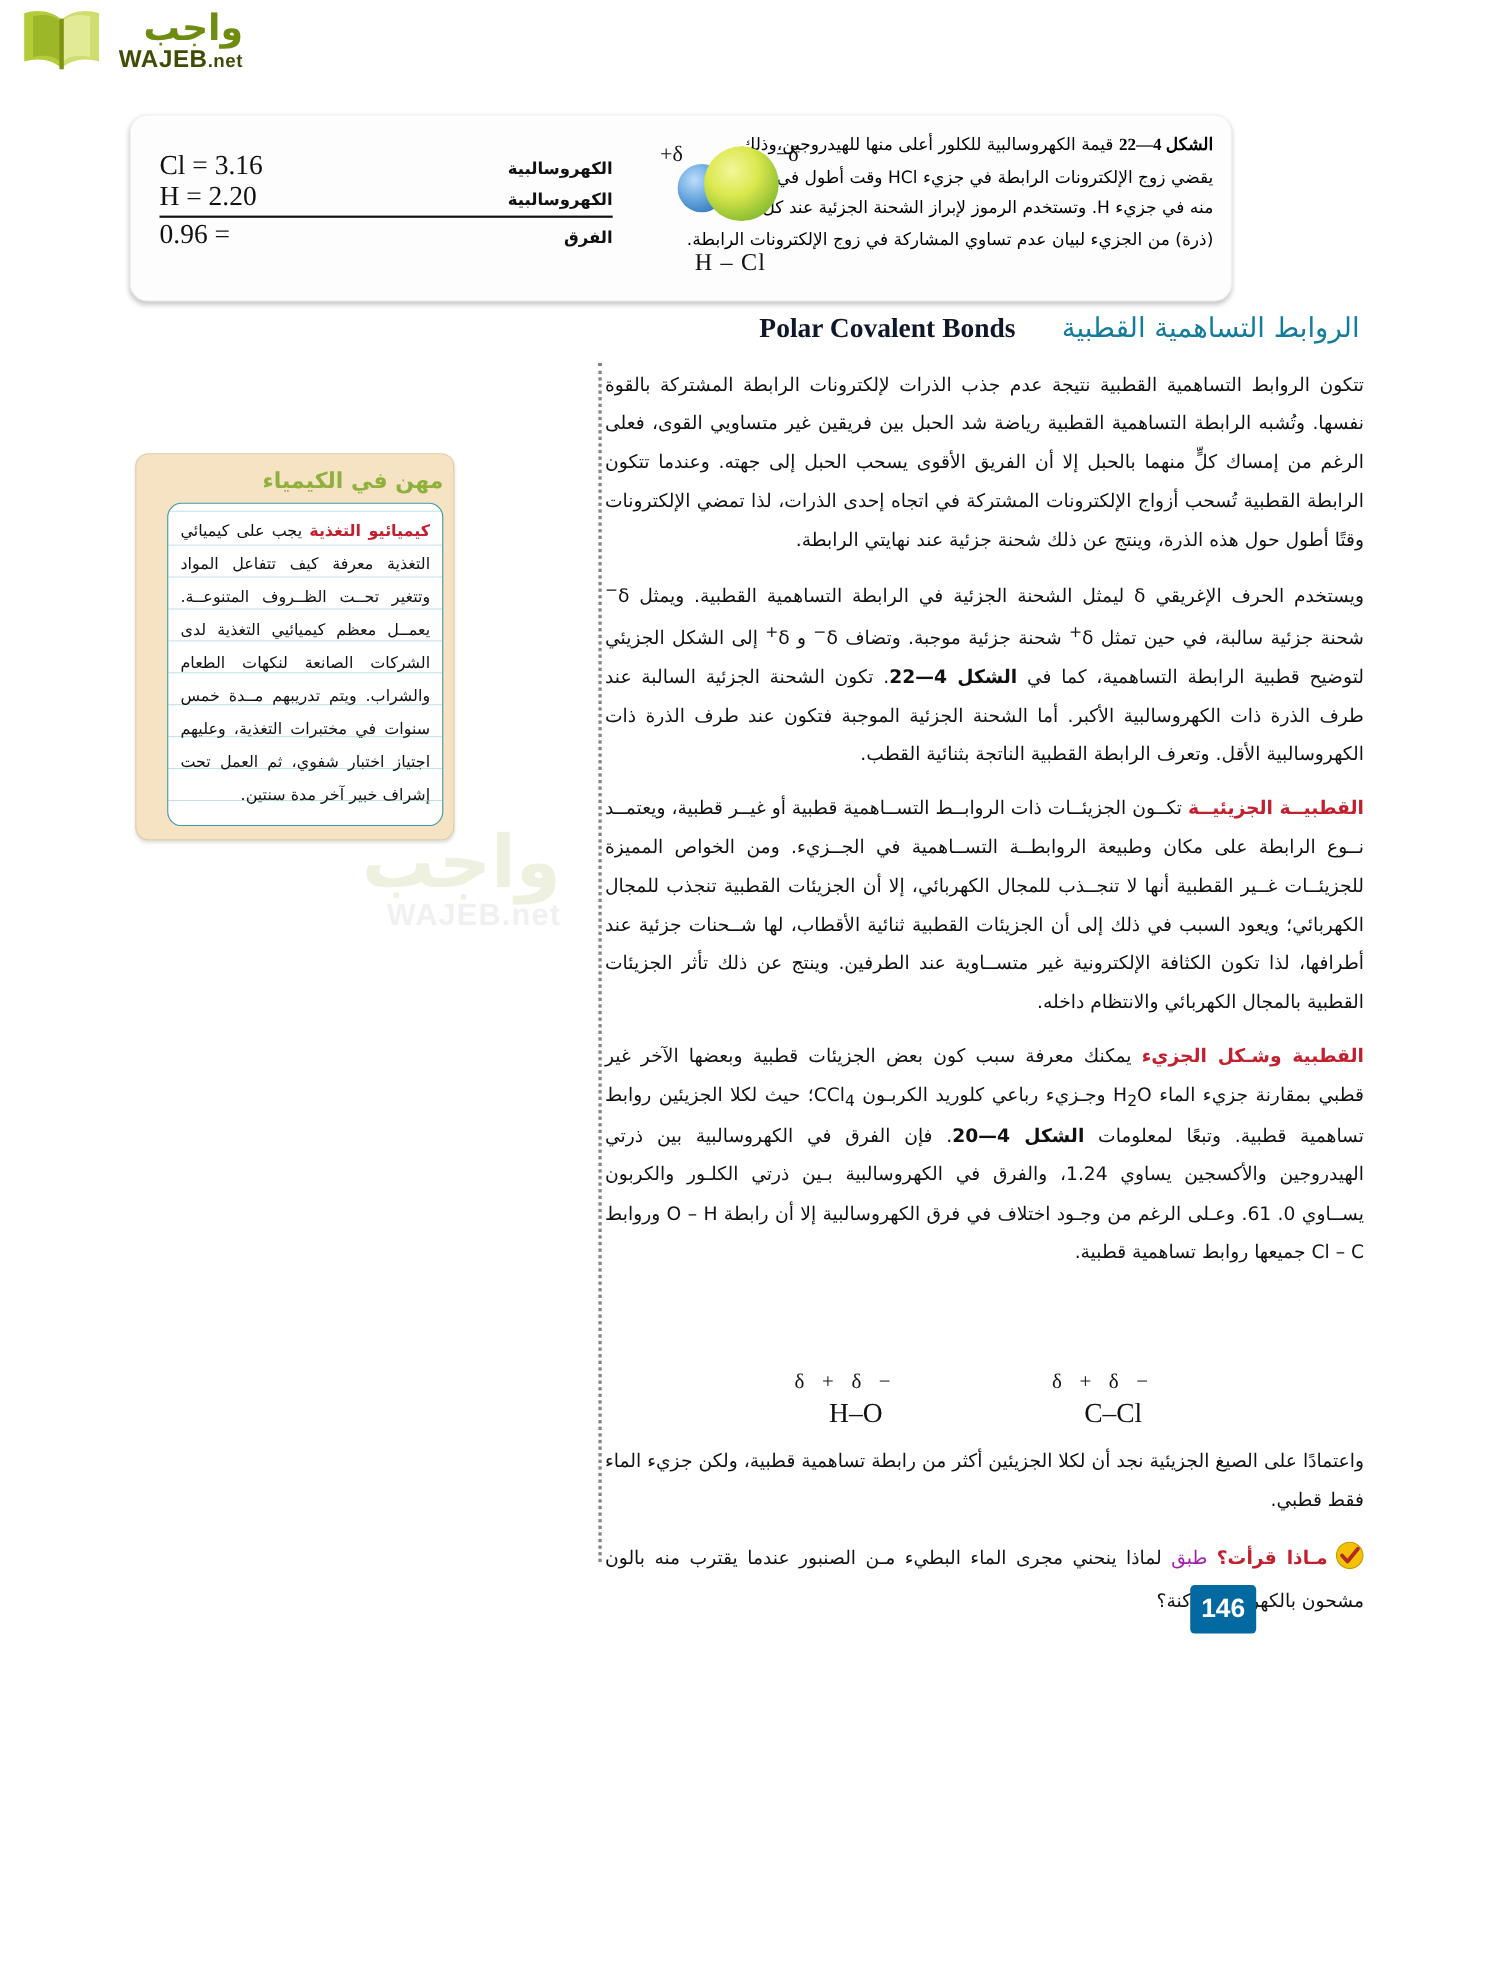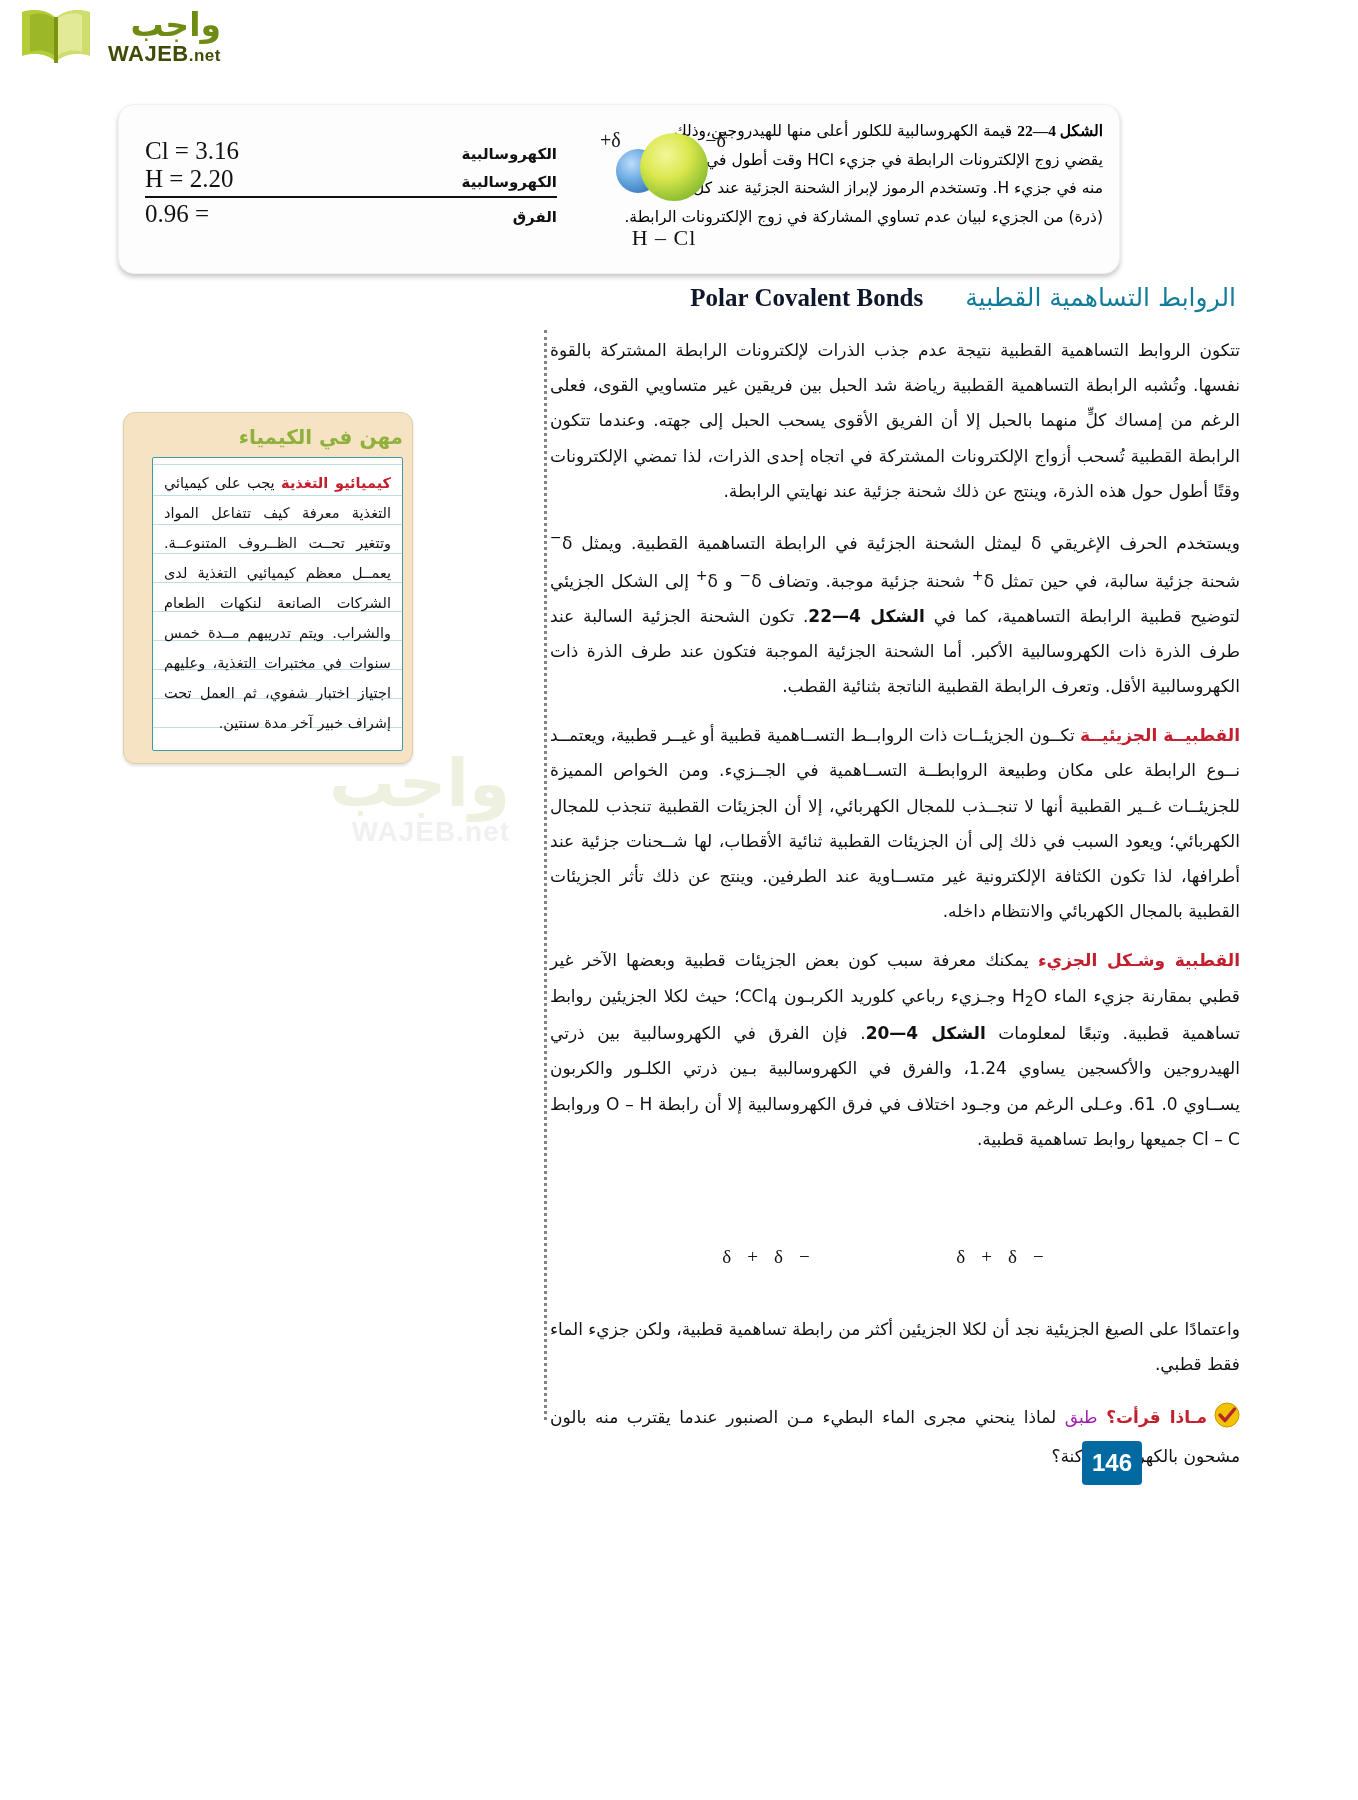--- a/index.html
+++ b/index.html
@@ -101,21 +101,21 @@
     border-radius:12px 12px 12px 12px;
     box-shadow:0 2px 3px rgba(0,0,0,.12);
     padding:8px 9px 12px 9px;
     box-sizing:border-box;
   }
   .career-title{
     font-family:"DejaVu Sans",sans-serif;font-weight:bold;font-size:20px;
     color:#8fb13c;text-align:right;direction:rtl;padding:4px 0 8px 0;
   }
   .career-body{
-    background:#ffffff;border:1px solid #3f9ba4;border-radius:2px;
+    background:#ffffff;border:1px solid #3f9ba4;border-radius:13px;
     padding:10px 11px 12px 11px;
     font-family:"DejaVu Sans",sans-serif;font-size:14.5px;line-height:2.07;
     direction:rtl;text-align:justify;text-align-last:right;color:#111;
     background-image:repeating-linear-gradient(to bottom,transparent 0px,transparent 28px,#bfe0e3 28px,#bfe0e3 29px);
     background-position:0 9px;
     margin-left:19px;
   }
   .career-term{color:#c2202e;font-weight:bold;}
 
   
@@ -224,20 +224,28 @@
   </div>
 
   <div class="formula-row" style="top:1246px;">
     <span class="f-pair">
       <span class="f-delta"><span>δ+</span><span>δ−</span></span>
     </span>
     <span class="f-pair">
       <span class="f-delta"><span>δ+</span><span>δ−</span></span>
     </span>
   </div>
+  <div class="formula-row" style="top:1272px;">
+    <span class="f-pair">
+      <span class="f-bond">H–O</span>
+    </span>
+    <span class="f-pair">
+      <span class="f-bond">C–Cl</span>
+    </span>
+  </div>
 
   <div class="body-col" style="top:1312px;">
     <p>واعتمادًا على الصيغ الجزيئية نجد أن لكلا الجزيئين أكثر من رابطة تساهمية قطبية، ولكن جزيء الماء فقط قطبي.</p>
   </div>
 
   <div class="read-check" style="top:1400px;">
     <span class="chk-icon">
       <svg width="26" height="26" viewBox="0 0 26 26">
         <circle cx="13" cy="13" r="12" fill="#f2c200" stroke="#c49a00" stroke-width="1"></circle>
         <path d="M6 13 L11 18.5 L20.5 7" fill="none" stroke="#b1272d" stroke-width="3.4" stroke-linecap="round" stroke-linejoin="round"></path>

